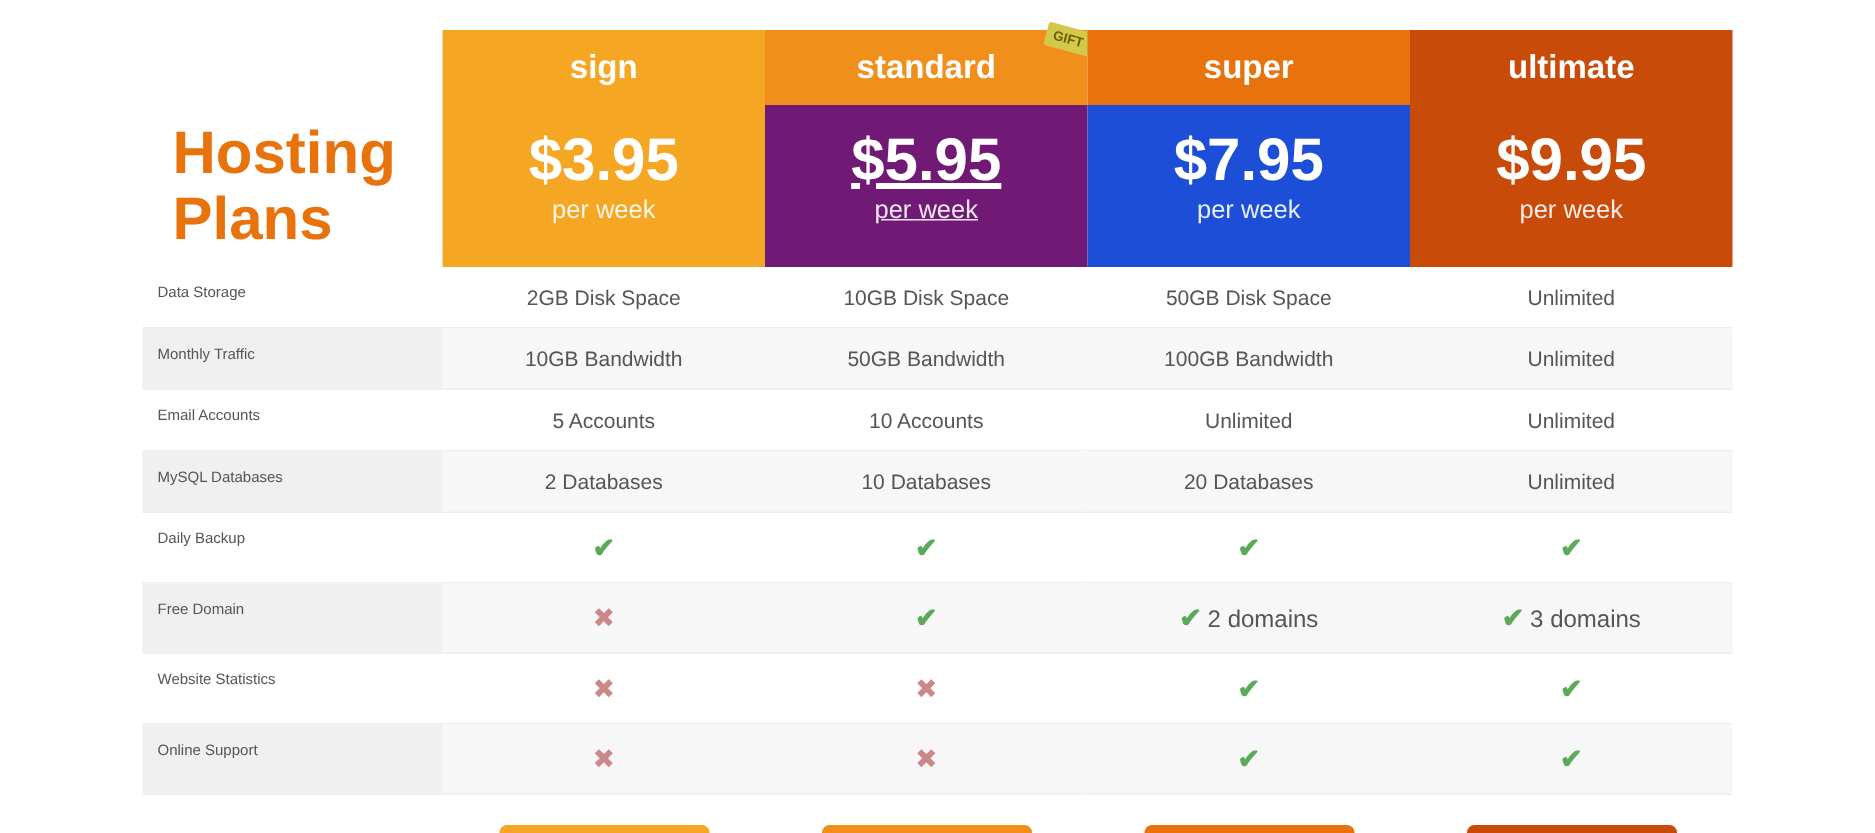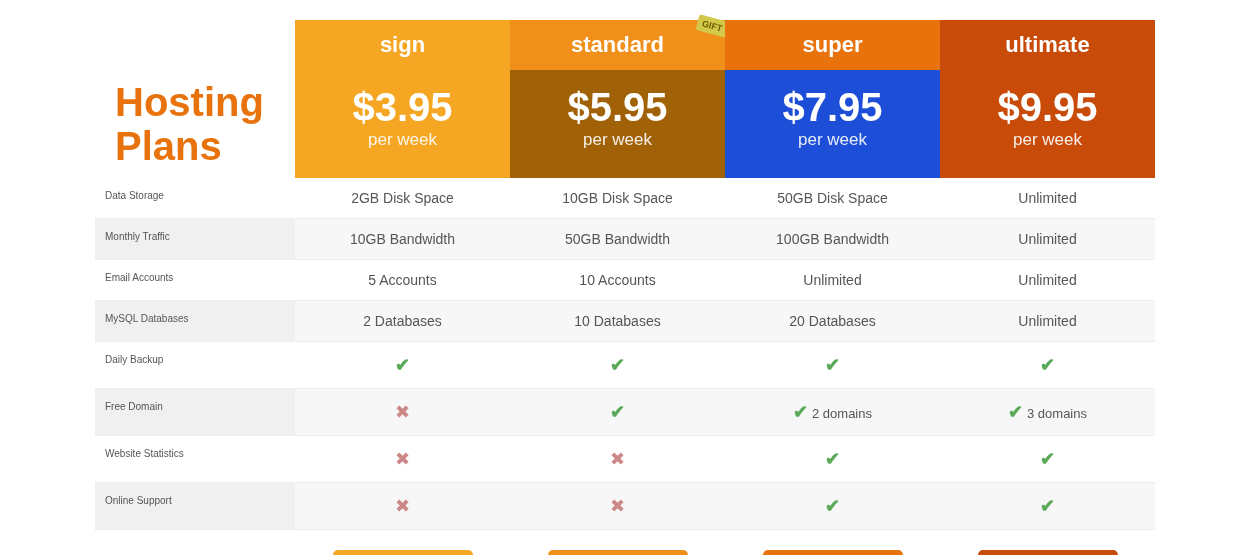--- a/index.html
+++ b/index.html
@@ -66,21 +66,21 @@
       font-size: 40px;
       font-weight: bold;
       line-height: 1.1;
     }
     .price-cell {
       text-align: center;
       padding: 15px 10px 18px;
       color: #fff;
     }
     .price-cell.basic { background: #f5a623; }
-    .price-cell.standard { background: #a16207; }
+    .price-cell.standard { background: #701a75; text-decoration: underline; }
     .price-cell.super { background: #1d4ed8; text-align: center; }
     .price-cell.ultimate { background: #c84b0a; }
 
     .price-amount {
       font-size: 40px;
       font-weight: bold;
       display: block;
     }
     .price-per {
       font-size: 17px;
@@ -126,21 +126,21 @@
       border-radius: 5px;
       cursor: pointer;
       width: 80%;
     }
     .signup-btn.basic { background: #f5a623; }
     .signup-btn.standard { background: #f0901a; }
     .signup-btn.super { background: #e8730c; }
     .signup-btn.ultimate { background: #c84b0a; }
 
     .feature-cell small {
-      font-size: 13px;
+      font-size: 16px;
     }
   </style>
 </head>
 <body>
 
 <div class="pricing-container">
   <div class="pricing-table">
       <div class="header-spacer"></div>
       <div class="plan-header basic">sign</div>
       <div class="plan-header standard">standard<span class="gift-badge">GIFT</span></div>

